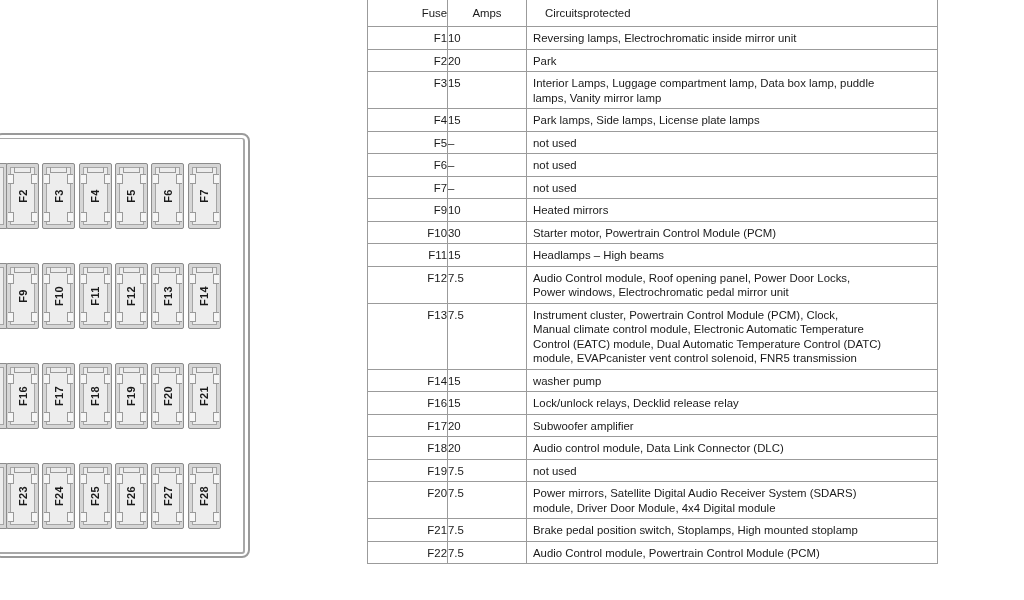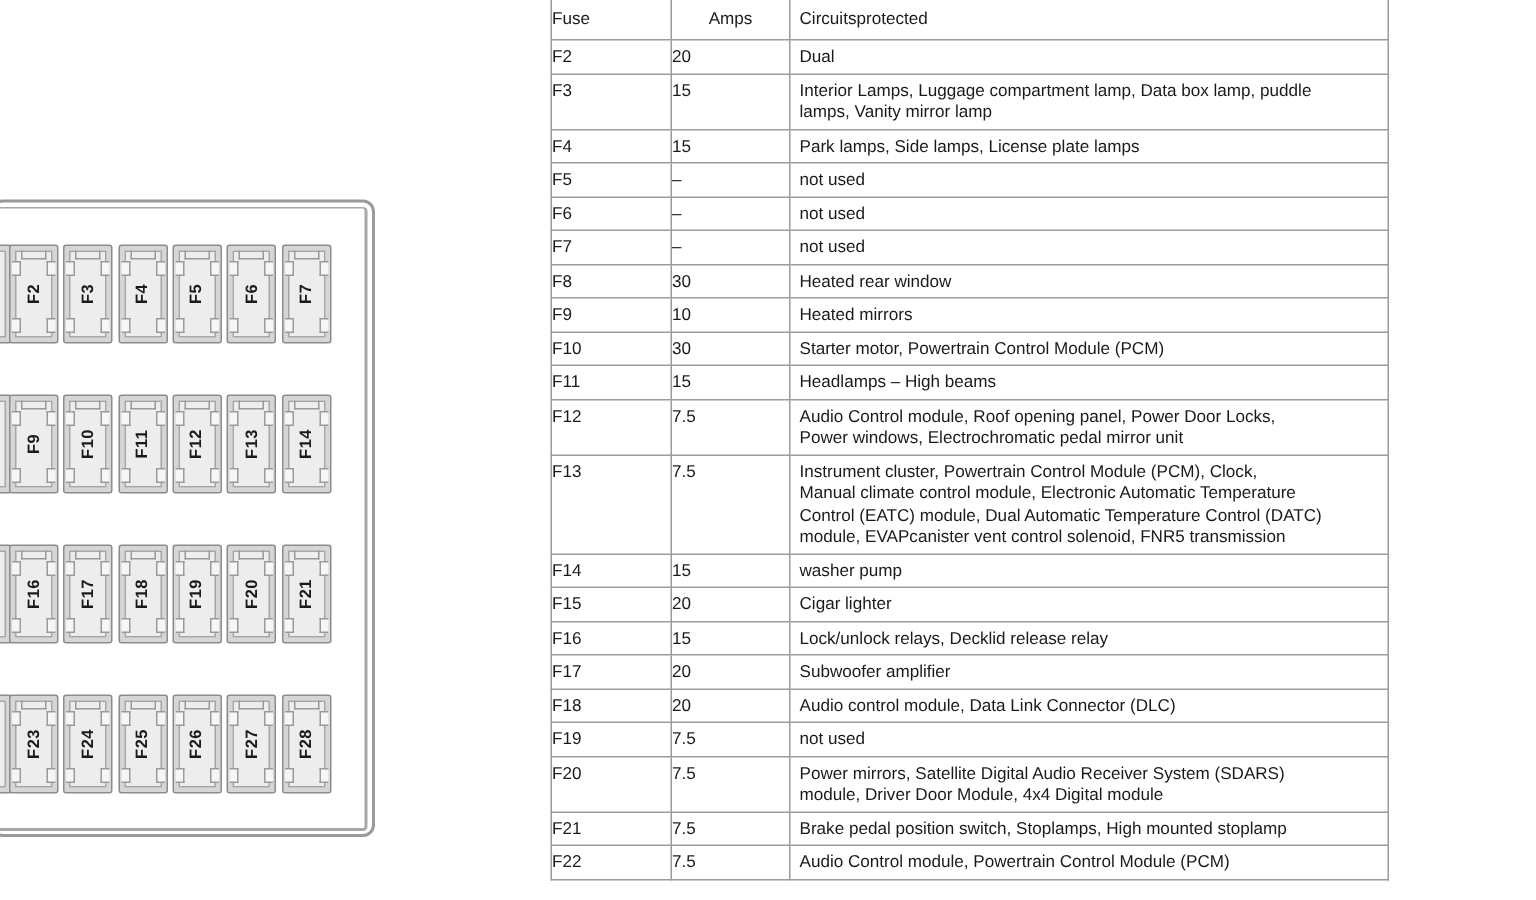--- a/index.html
+++ b/index.html
@@ -29,24 +29,24 @@
   .fuse .label { position: absolute; left: 50%; top: 50%; transform: translate(-50%,-50%) rotate(-90deg);
                  font-size: 11px; font-weight: bold; color: #1a1a1a; white-space: nowrap; letter-spacing: 0.3px; }
 
   
   #fuse-table { position: absolute; left: 367px; top: 0; border-collapse: collapse;
                 font-size: 11.4px; line-height: 14.5px; }
   #fuse-table th, #fuse-table td { border: 1.5px solid #9b9b9b; vertical-align: top; padding: 0; }
   #fuse-table tr:first-child th { border-top: none; }
   #fuse-table th { font-weight: normal; height: 26px; vertical-align: middle; }
   #fuse-table td { padding-top: 4px; padding-bottom: 3px; }
-  #fuse-table .c-fuse { width: 79px; text-align: left; }
+  #fuse-table .c-fuse { width: 79px; text-align: right; }
   #fuse-table .c-amps { width: 78px; }
   #fuse-table .c-circ { width: 392px; text-align: left; padding-left: 6px; padding-right: 0; white-space: nowrap; }
-  #fuse-table th.c-circ { padding-left: 6px; }
+  #fuse-table th.c-circ { padding-left: 18px; }
 </style>
 </head>
 <body>
 
 <div id="fuse-box"></div>
 <div id="fuse-box-inner"></div>
 <div id="fuse-rows">
     <div class="fuse-row" style="top: 163px;">
       <div class="fuse" style="left: -25px;">
         <div class="body"></div>
@@ -288,24 +288,31 @@
 <table id="fuse-table">
   <thead>
     <tr>
       <th class="c-fuse">Fuse</th>
       <th class="c-amps">Amps</th>
       <th class="c-circ">Circuitsprotected</th>
     </tr>
   </thead>
   <tbody id="fuse-tbody">
       <tr>
+        <td class="c-fuse">F1</td>
+        <td class="c-amps">10</td>
+        <td class="c-circ">
+          <div>Reversing lamps, Electrochromatic inside mirror unit</div>
+        </td>
+      </tr>
+      <tr>
         <td class="c-fuse">F2</td>
         <td class="c-amps">20</td>
         <td class="c-circ">
-          <div>Dual</div>
+          <div>Park</div>
         </td>
       </tr>
       <tr>
         <td class="c-fuse">F3</td>
         <td class="c-amps">15</td>
         <td class="c-circ">
           <div>Interior Lamps, Luggage compartment lamp, Data box lamp, puddle</div>
           <div>lamps, Vanity mirror lamp</div>
         </td>
       </tr>
@@ -328,27 +335,20 @@
         <td class="c-amps">–</td>
         <td class="c-circ">
           <div>not used</div>
         </td>
       </tr>
       <tr>
         <td class="c-fuse">F7</td>
         <td class="c-amps">–</td>
         <td class="c-circ">
           <div>not used</div>
-        </td>
-      </tr>
-      <tr>
-        <td class="c-fuse">F8</td>
-        <td class="c-amps">30</td>
-        <td class="c-circ">
-          <div>Heated rear window</div>
         </td>
       </tr>
       <tr>
         <td class="c-fuse">F9</td>
         <td class="c-amps">10</td>
         <td class="c-circ">
           <div>Heated mirrors</div>
         </td>
       </tr>
       <tr>
@@ -384,27 +384,20 @@
         </td>
       </tr>
       <tr>
         <td class="c-fuse">F14</td>
         <td class="c-amps">15</td>
         <td class="c-circ">
           <div>washer pump</div>
         </td>
       </tr>
       <tr>
-        <td class="c-fuse">F15</td>
-        <td class="c-amps">20</td>
-        <td class="c-circ">
-          <div>Cigar lighter</div>
-        </td>
-      </tr>
-      <tr>
         <td class="c-fuse">F16</td>
         <td class="c-amps">15</td>
         <td class="c-circ">
           <div>Lock/unlock relays, Decklid release relay</div>
         </td>
       </tr>
       <tr>
         <td class="c-fuse">F17</td>
         <td class="c-amps">20</td>
         <td class="c-circ">

